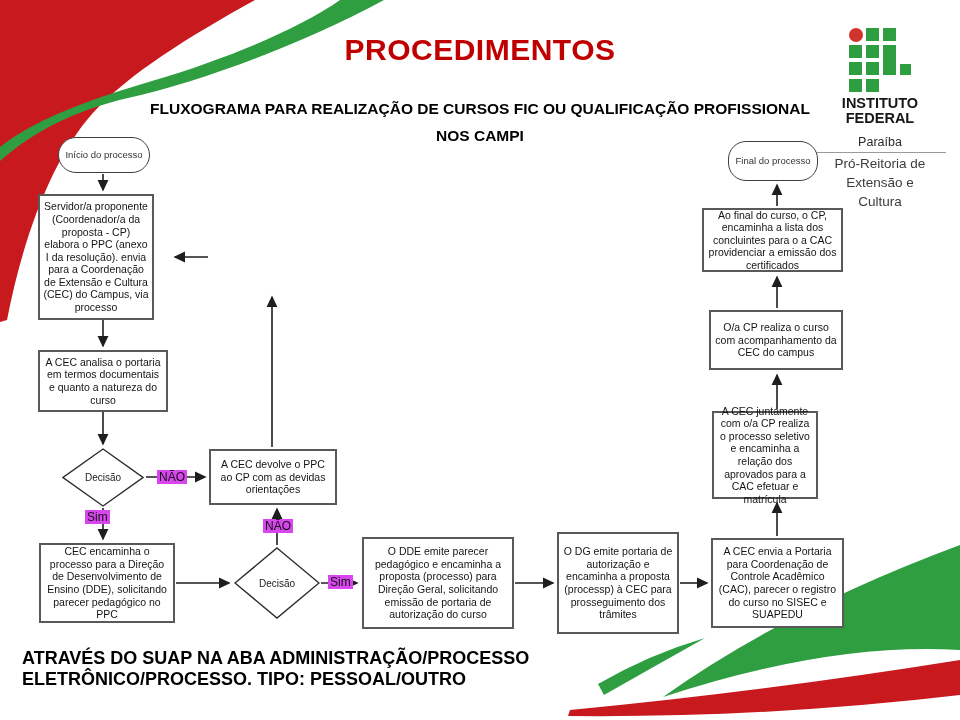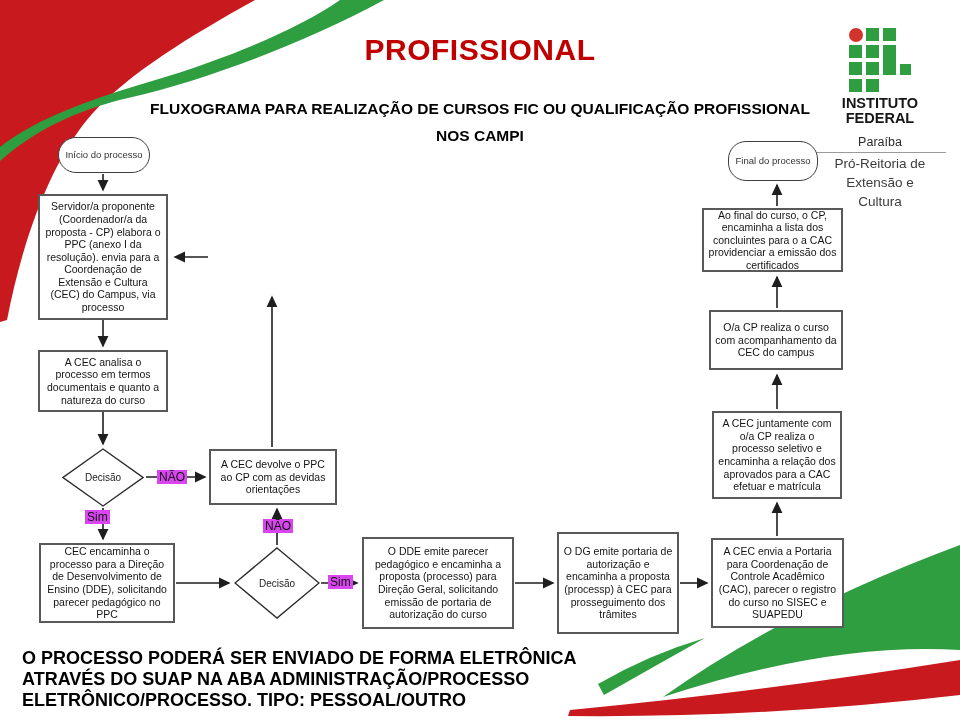--- a/index.html
+++ b/index.html
@@ -41,21 +41,21 @@
   <svg class="deco" style="left:0;top:0" width="460" height="340" viewBox="0 0 460 340">
     <path d="M0 0 L255 0 C190 36 128 74 92 114 C54 157 24 232 7 320 L0 322 Z" fill="#C8191E"></path>
     <path d="M340 0 L384 0 C302 44 206 80 128 98 C76 110 34 131 0 161 L0 147 C38 117 95 98 152 81 C232 57 300 28 340 0 Z" fill="#2F9E41"></path>
   </svg>
   <svg class="deco" style="left:540px;top:530px" width="420" height="190" viewBox="0 0 420 190">
     <path d="M420 15 Q245 80 123 167 Q290 112 420 120 Z" fill="#2F9E41"></path>
     <path d="M58 154 Q110 124 165 108 Q115 136 64 165 Z" fill="#2F9E41"></path>
     <path d="M30 180 Q220 162 420 130 L420 165 Q225 188 28 186 Z" fill="#C8191E"></path>
   </svg>
 
-  <div class="title">PROFISSIONAL</div>
+  <div class="title">PROCEDIMENTOS</div>
   <div class="subtitle">
     <div>FLUXOGRAMA PARA REALIZAÇÃO DE CURSOS FIC OU QUALIFICAÇÃO PROFISSIONAL</div>
     <div>NOS CAMPI</div>
   </div>
 
   <div class="logo-block">
     <div class="logo-grid">
       <div class="dot" style="left:0;top:0"></div>
       <div class="sq" style="left:17px;top:0"></div>
       <div class="sq" style="left:34px;top:0"></div>
@@ -102,23 +102,23 @@
       <line x1="680" y1="583" x2="707" y2="583" marker-end="url(#ah)"></line>
       <line x1="777" y1="536" x2="777" y2="503" marker-end="url(#ah)"></line>
       <line x1="777" y1="409" x2="777" y2="375" marker-end="url(#ah)"></line>
       <line x1="777" y1="308" x2="777" y2="277" marker-end="url(#ah)"></line>
       <line x1="777" y1="206" x2="777" y2="185" marker-end="url(#ah)"></line>
     </g>
   </svg>
 
   <div class="node terminator" style="left:58px;top:137px;width:92px;height:36px">Início do processo</div>
 
-  <div class="node" style="left:38px;top:194px;width:130px;height:126px">Servidor/a proponente (Coordenador/a da proposta - CP) elabora o PPC (anexo I da resolução). envia para a Coordenação de Extensão e Cultura (CEC) do Campus, via processo</div>
+  <div class="node" style="left:38px;top:194px;width:116px;height:126px">Servidor/a proponente (Coordenador/a da proposta - CP) elabora o PPC (anexo I da resolução). envia para a Coordenação de Extensão e Cultura (CEC) do Campus, via processo</div>
 
-  <div class="node" style="left:38px;top:350px;width:130px;height:62px">A CEC analisa o processo em termos documentais e quanto a natureza do curso</div>
+  <div class="node" style="left:38px;top:350px;width:130px;height:62px">A CEC analisa o portaria em termos documentais e quanto a natureza do curso</div>
 
 
   <div class="diamond" style="left:62px;top:448px;width:82px;height:59px">
     <svg viewBox="0 0 82 59" preserveAspectRatio="none">
       <polygon points="41,1 81,29.5 41,58 1,29.5" fill="#fff" stroke="#2d2d2d" stroke-width="1.4"></polygon>
     </svg>
     <span>Decisão</span>
   </div>
 
   <div class="node" style="left:209px;top:449px;width:128px;height:56px">A CEC devolve o PPC ao CP com as devidas orientações</div>
@@ -131,32 +131,31 @@
     </svg>
     <span>Decisão</span>
   </div>
 
   <div class="node" style="left:362px;top:537px;width:152px;height:92px">O DDE emite parecer pedagógico e encaminha a proposta (processo) para Direção Geral, solicitando emissão de portaria de autorização do curso</div>
 
   <div class="node" style="left:557px;top:532px;width:122px;height:102px">O DG emite portaria de autorização e encaminha a proposta (processp) à CEC para prosseguimento dos trâmites</div>
 
   <div class="node" style="left:711px;top:538px;width:133px;height:90px">A CEC envia a Portaria para Coordenação de Controle Acadêmico (CAC), parecer o registro do curso no SISEC e SUAPEDU</div>
 
-  <div class="node" style="left:712px;top:411px;width:130px;height:88px">A CEC juntamente com o/a CP realiza o processo seletivo e encaminha a relação dos aprovados para a CAC efetuar e matrícula</div>
+  <div class="node" style="left:712px;top:411px;width:106px;height:88px">A CEC juntamente com o/a CP realiza o processo seletivo e encaminha a relação dos aprovados para a CAC efetuar e matrícula</div>
 
   <div class="node" style="left:709px;top:310px;width:134px;height:60px">O/a CP realiza o curso com acompanhamento da CEC do campus</div>
 
   <div class="node" style="left:702px;top:208px;width:141px;height:64px">Ao final do curso, o CP, encaminha a lista dos concluintes para o a CAC providenciar a emissão dos certificados</div>
 
   <div class="node terminator" style="left:728px;top:141px;width:90px;height:40px">Final do processo</div>
 
   <div class="edge-label" style="left:157px;top:470px">NÃO</div>
   <div class="edge-label" style="left:85px;top:510px">Sim</div>
   <div class="edge-label" style="left:263px;top:519px">NÃO</div>
   <div class="edge-label" style="left:328px;top:575px">Sim</div>
 
   <div class="footer">
-    <div>O PROCESSO PODERÁ SER ENVIADO DE FORMA ELETRÔNICA</div>
     <div>ATRAVÉS DO SUAP NA ABA ADMINISTRAÇÃO/PROCESSO</div>
     <div>ELETRÔNICO/PROCESSO. TIPO: PESSOAL/OUTRO</div>
   </div>
 
 </div>
 
 </body></html>

